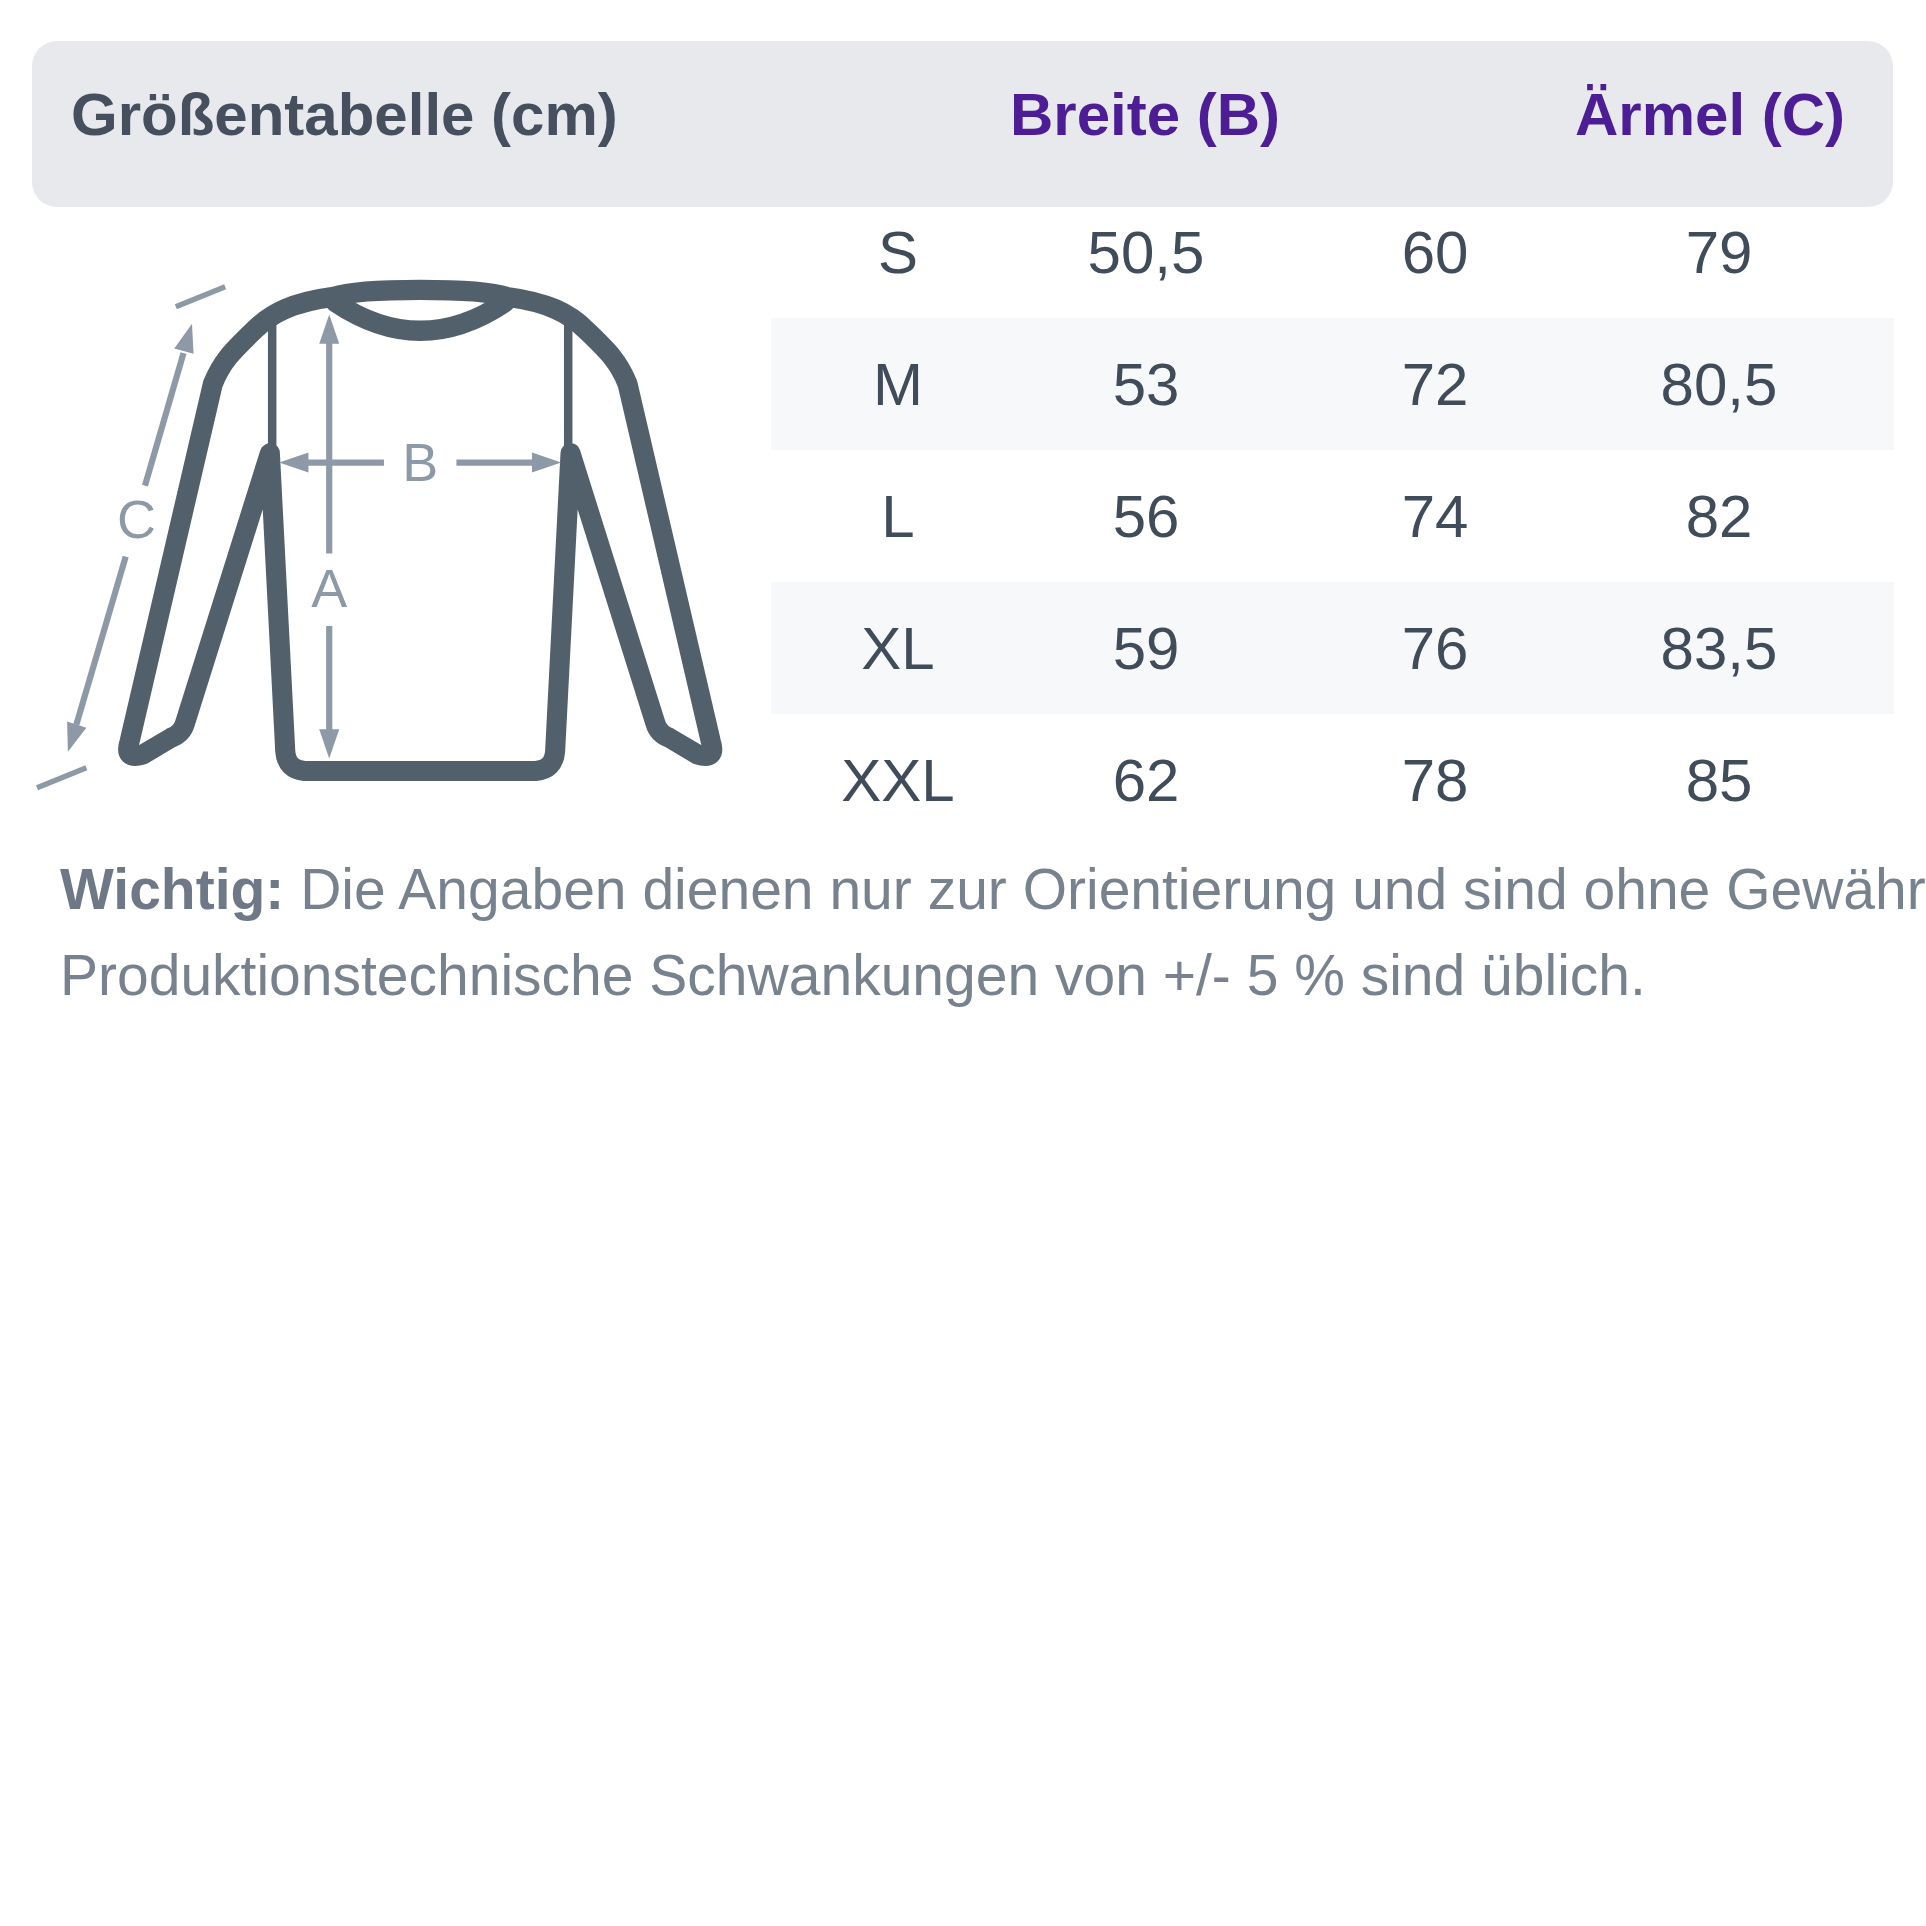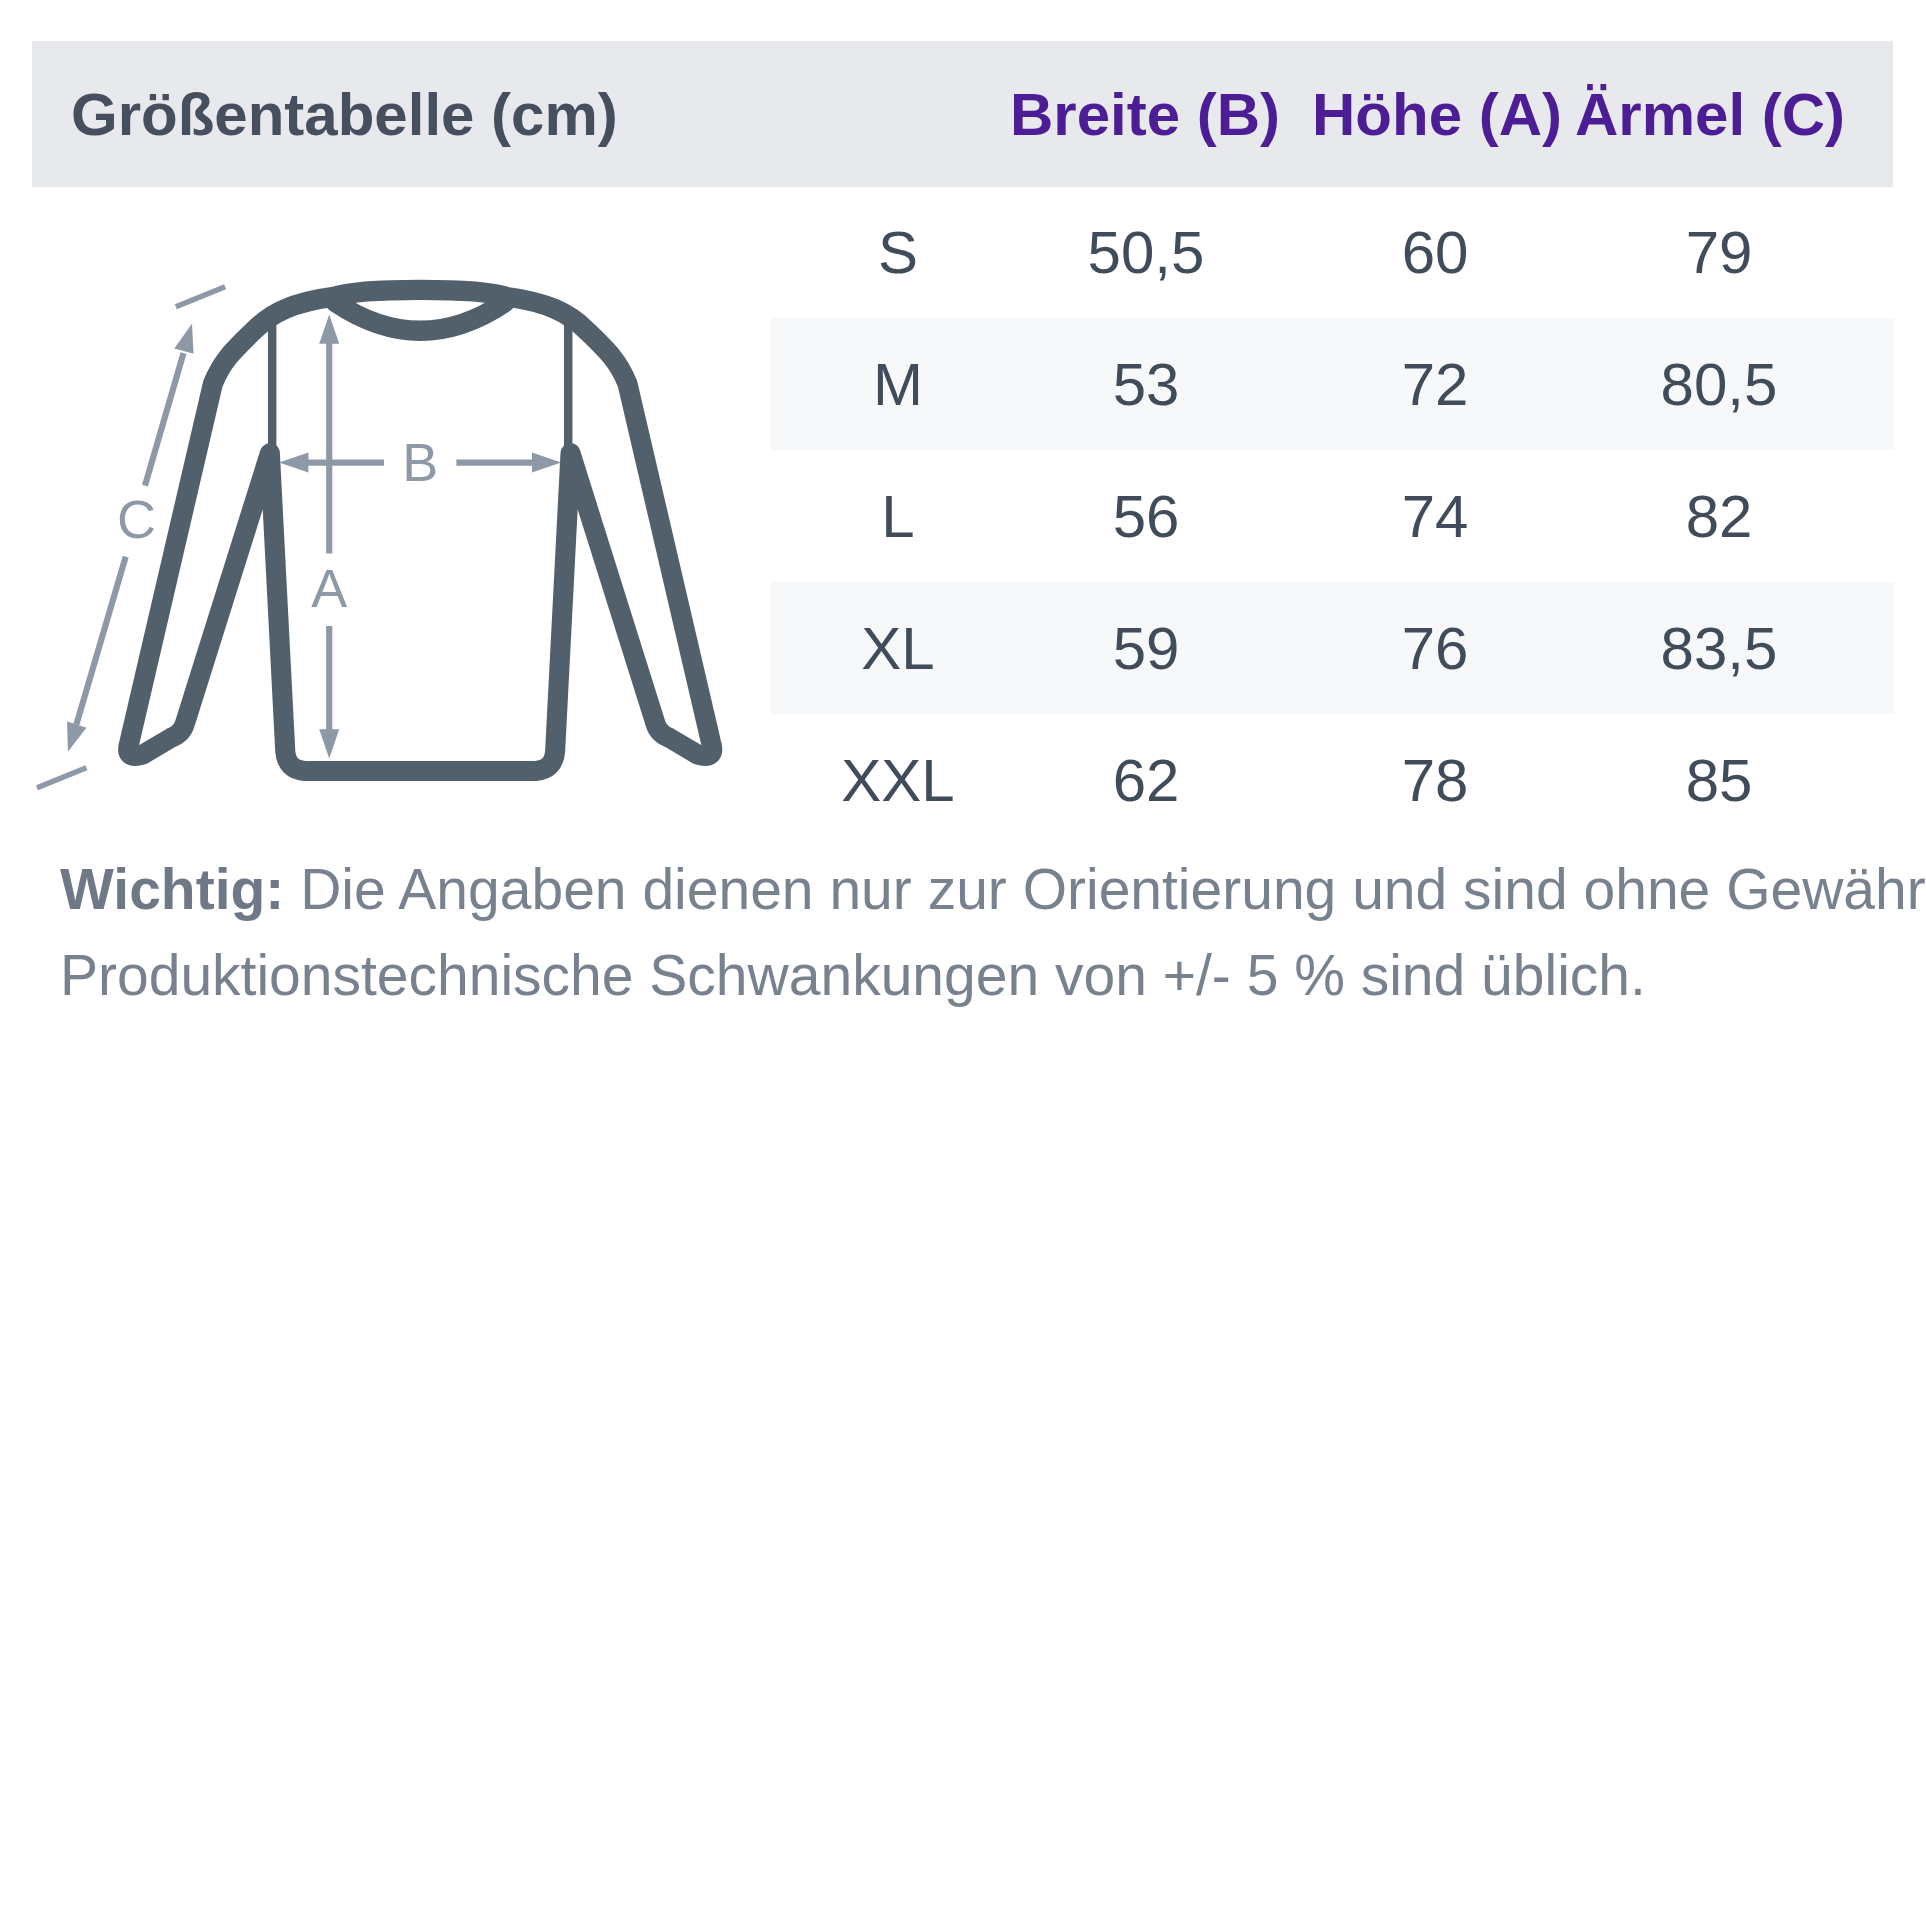--- a/index.html
+++ b/index.html
@@ -16,22 +16,23 @@
     width: 1926px;
     height: 1926px;
     background: #ffffff;
   }
   
   .header-bar {
     position: absolute;
     left: 32px;
     top: 41px;
     width: 1861px;
-    height: 146px;
+    height: 166px;
     background: #e8e9ed;
+    border-radius: 25px;
   }
   .header-title {
     position: absolute;
     left: 39px;
     top: 0;
     height: 146px;
     display: flex;
     align-items: center;
     font-size: 60px;
     font-weight: bold;
@@ -112,21 +113,20 @@
   .note b { font-weight: bold; color: #6e7886; margin-top: 20px; }
 </style>
 </head>
 <body>
 
 <div class="canvas">
 
   <div class="header-bar">
     <span class="header-title">Größentabelle (cm)</span>
     <span class="header-col hcol-b">Breite (B)</span>
-    <span class="header-col hcol-a">Höhe (A)</span>
     <span class="header-col hcol-c">Ärmel (C)</span>
   </div>
 
   <div class="size-rows">
     <div class="size-row">
       <span class="cell cell-size">S</span>
       <span class="cell cell-b">50,5</span>
       <span class="cell cell-h">60</span>
       <span class="cell cell-c">79</span>
     </div>

